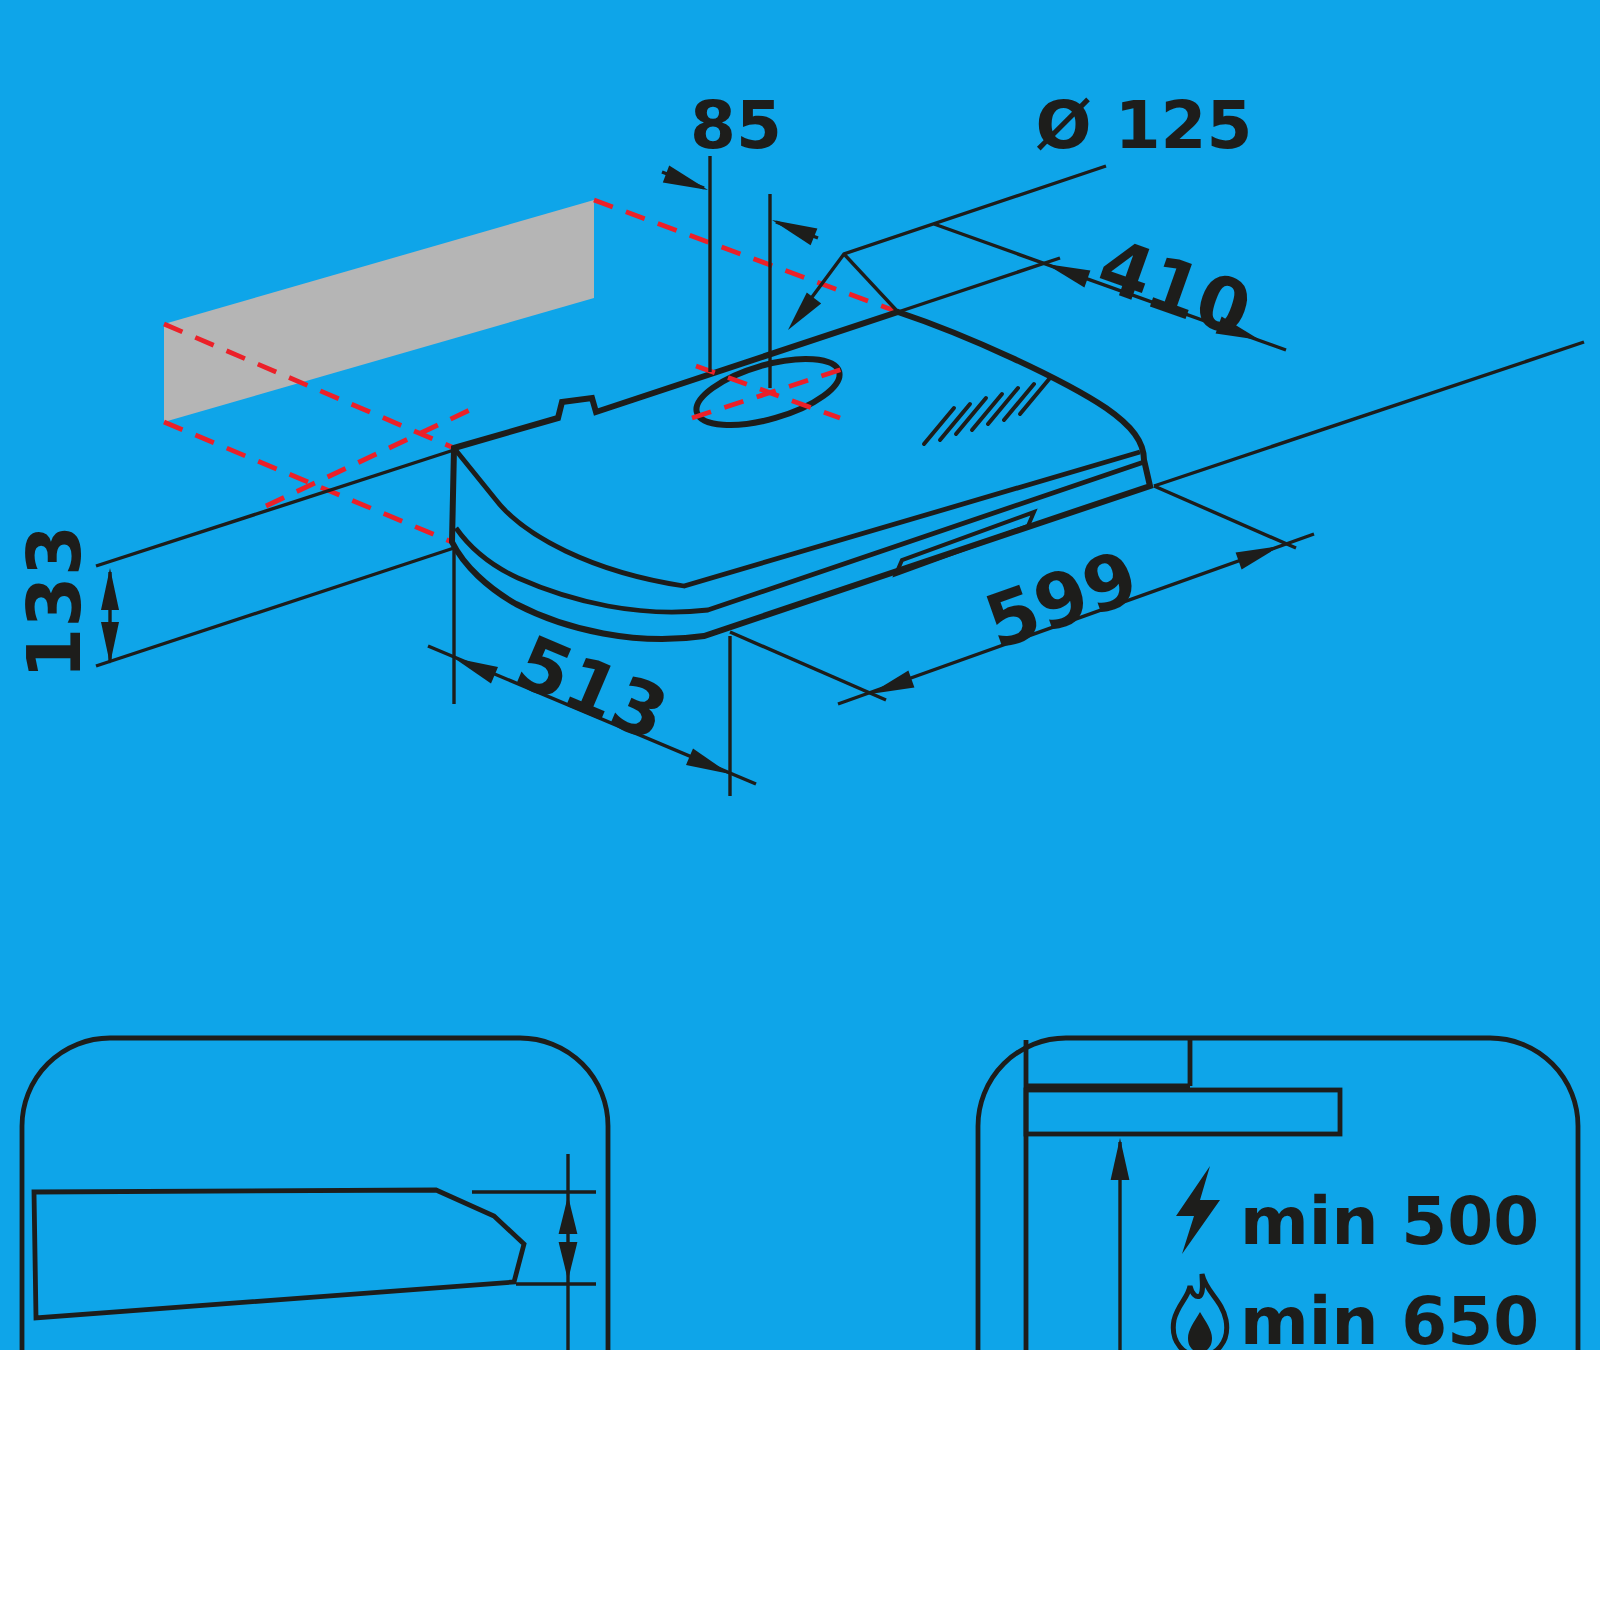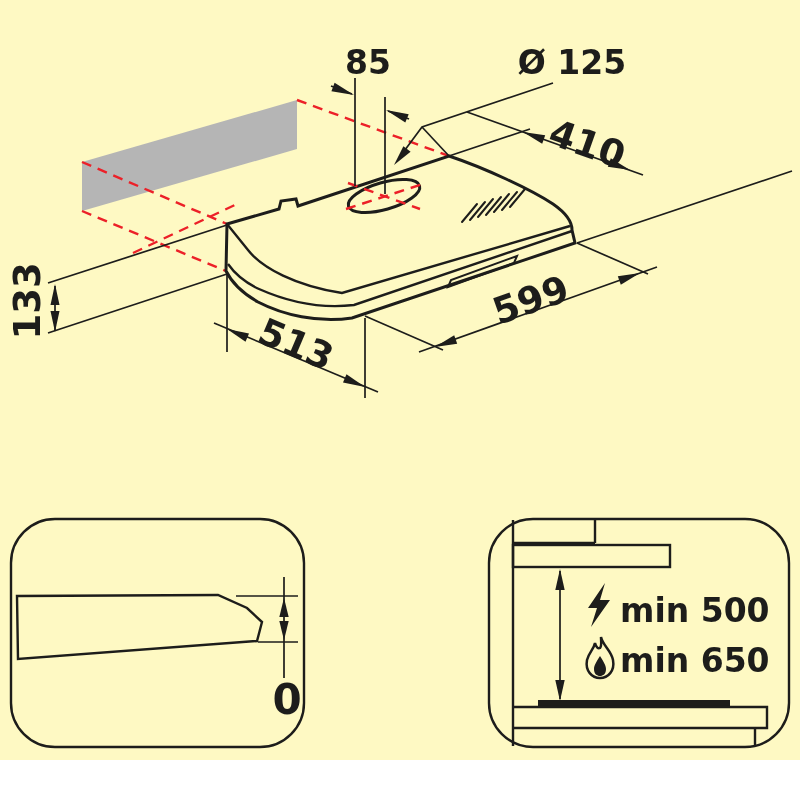--- a/index.html
+++ b/index.html
@@ -1,16 +1,16 @@
 <!DOCTYPE html>
 <html><head>
 <meta charset="utf-8">
 <style>
   html,body{margin:0;padding:0;background:#ffffff;}
-  .stage{width:800px;height:760px;position:relative;background:#fef9c3;overflow:hidden;}
+  .stage{width:800px;height:675px;position:relative;background:#0ea5e9;overflow:hidden;}
   svg{display:block;}
   text{font-family:"DejaVu Sans","Liberation Sans",sans-serif;font-weight:bold;fill:#1d1d1b;}
   .dim-num{font-size:37px;}
   .dim-small{font-size:33px;}
   .zero-num{font-size:42px;}
   .min-label{font-size:33px;}
   .outline{stroke:#1d1d1b;fill:none;}
   .thick{stroke-width:3;}
   .mid{stroke-width:2.4;}
   .thin{stroke-width:1.7;}

